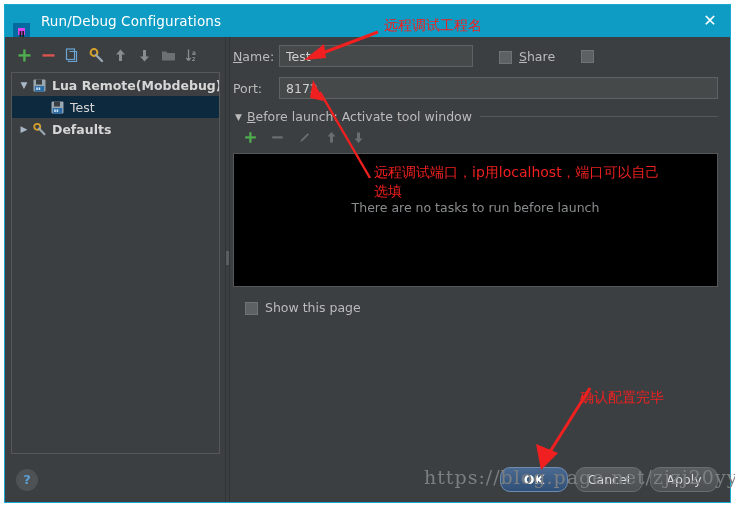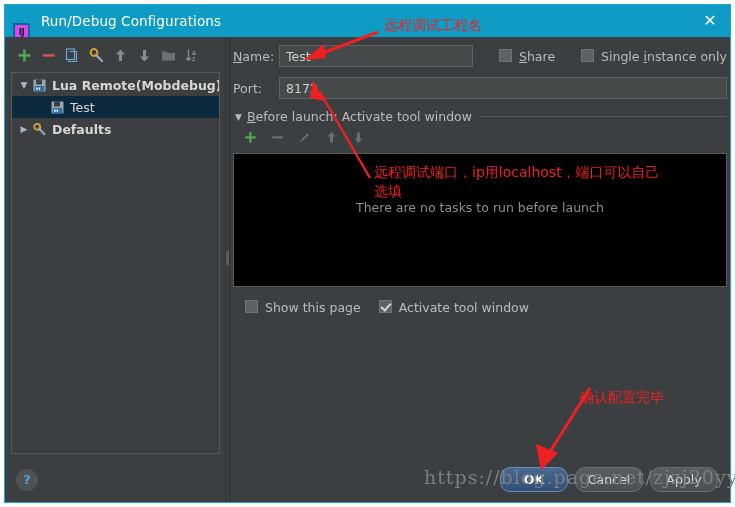--- a/index.html
+++ b/index.html
@@ -32,21 +32,21 @@
     background: #0f9cc4;
     display: flex;
     align-items: center;
     padding: 0 0 0 8px;
     flex: 0 0 auto;
     position: relative;
   }
   .app-icon {
     width: 17px; height: 17px;
     background: #d946ef;
-    border: 2px solid #0369a1;
+    border: 5px solid #0369a1;
     color: #1b1b1b;
     font-size: 9px;
     font-weight: bold;
     line-height: 15px;
     text-align: center;
     letter-spacing: -0.5px;
     font-family: "DejaVu Sans", sans-serif;
     flex: 0 0 auto;
     margin-top: 21px;
   }
@@ -196,21 +196,21 @@
     line-height: 20px;
     padding: 0 6px;
     font-family: "DejaVu Sans", "Liberation Sans", sans-serif;
     outline: none;
   }
   .name-field { width: 194px; }
   .port-field { flex: 1 1 auto; width: auto; }
 
   .cbx-wrap {
     display: flex;
-    align-items: flex-start;
+    align-items: flex-end;
     margin-left: 26px;
     cursor: pointer;
     flex: 0 0 auto;
   }
   .cbx {
     width: 13px; height: 13px;
     background: #5d6163;
     border: 1px solid #6f7375;
     flex: 0 0 auto;
     position: relative;
@@ -471,21 +471,20 @@
 
         <div class="form-row">
           <span class="lbl"><u>N</u>ame:</span>
           <input class="txtfield name-field" type="text" value="Test" style="">
           <span class="cbx-wrap">
             <span class="cbx"></span>
             <span class="cbx-label"><u>S</u>hare</span>
           </span>
           <span class="cbx-wrap">
             <span class="cbx"></span>
-            <span class="cbx-label">Single <u>i</u>nstance only</span>
           </span>
         </div>
 
         <div class="form-row">
           <span class="lbl">Port:</span>
           <input class="txtfield port-field" type="text" value="8172" style="">
         </div>
 
         <div class="bl-header">
           <span class="bl-twisty">▼</span>
@@ -523,24 +522,20 @@
         </div>
 
         <div class="bl-panel">
           <div class="bl-empty">There are no tasks to run before launch</div>
         </div>
 
         <div class="bottom-cbx">
           <span class="cbx-wrap" style="margin-left:0">
             <span class="cbx"></span>
             <span class="cbx-label">Show this page</span>
-          </span>
-          <span class="cbx-wrap" style="margin-left:18px">
-            <span class="cbx checked"></span>
-            <span class="cbx-label">Activate tool window</span>
           </span>
         </div>
 
       </div>
 
       <div class="footer">
         <button class="btn primary">OK</button>
         <button class="btn">Cancel</button>
         <button class="btn">Apply</button>
       </div>

